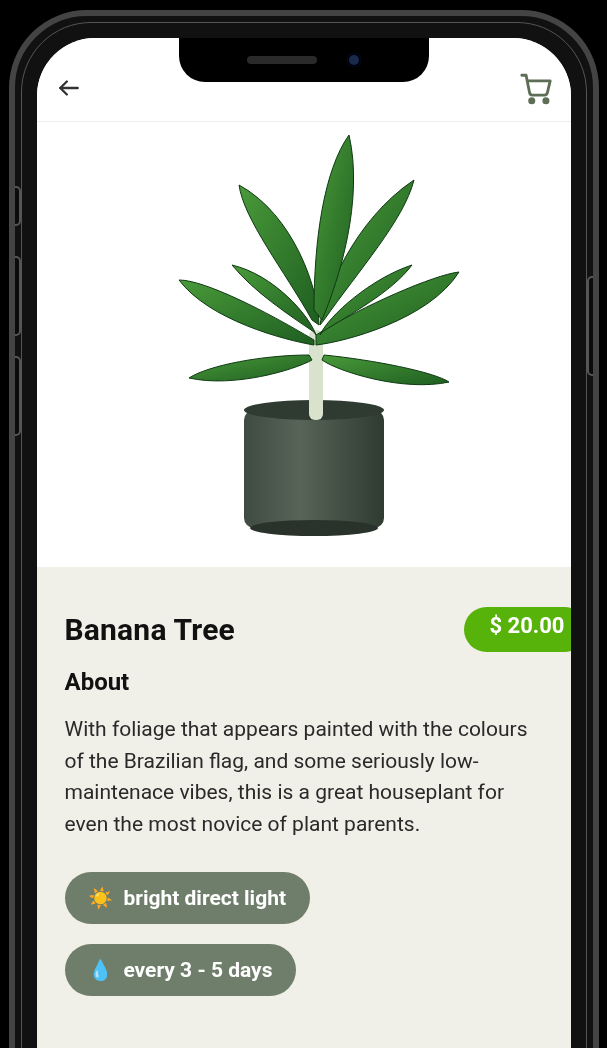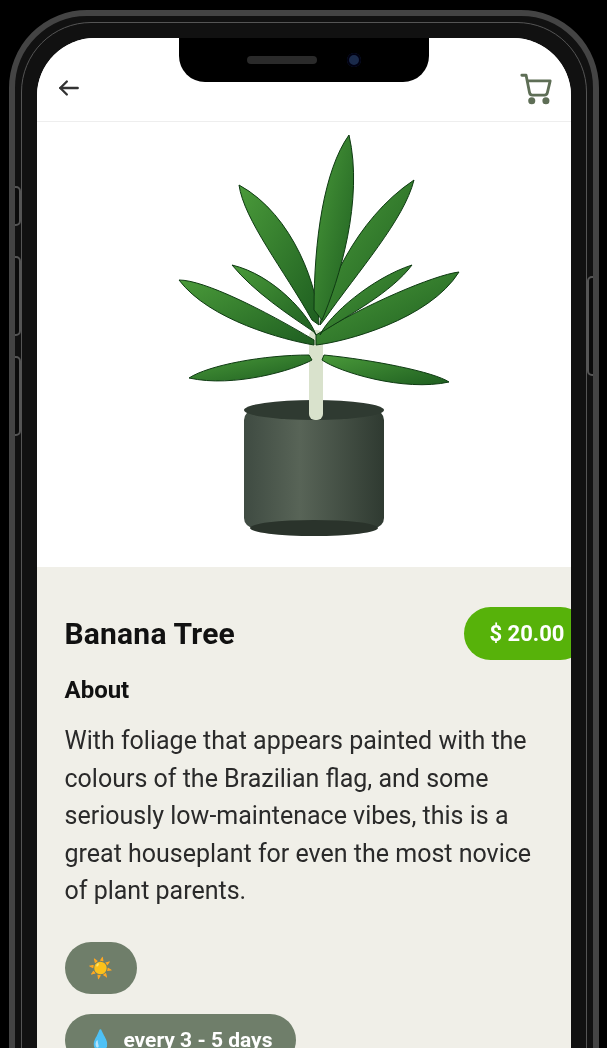--- a/index.html
+++ b/index.html
@@ -85,30 +85,30 @@
     padding: 40px 28px 30px;
     position:relative;
     overflow:hidden;
   }
   .title-row { display:flex; align-items:center; justify-content:space-between; gap:12px; }
   .title { font-size: 30px; font-weight: 700; color:#111; letter-spacing:.2px; }
   .price-pill {
     display:flex; align-items:center; gap:6px;
     background:#57b20a;
     color:#fff; font-weight:700; font-size:22px;
-    padding:14px 22px 14px 26px;
+    padding:6px 22px 14px 26px;
     border-radius:40px;
     margin-right:-44px;
     white-space:nowrap;
   }
 
   .about-heading { font-size:24px; font-weight:700; margin-top:16px; color:#111; }
   .about-text {
     margin-top:18px;
-    font-size:25px; line-height:1.5; color:#2a2a2a; font-weight:400;
+    font-size:21px; line-height:1.5; color:#2a2a2a; font-weight:400;
   }
 
   .chips { margin-top:32px; display:flex; flex-direction:column; gap:20px; align-items:flex-start; }
   .chip {
     display:inline-flex; align-items:center; gap:10px;
     background:#6f7e6a; color:#fff; font-weight:700; font-size:21px;
     padding:14px 24px; border-radius:40px;
   }
   .chip .emoji { font-size:20px; }
 </style>
@@ -188,20 +188,21 @@
             <span>$ 20.00</span>
           </div>
         </div>
 
         <h2 class="about-heading">About</h2>
         <p class="about-text">With foliage that appears painted with the colours of the Brazilian flag, and some seriously low-maintenace vibes, this is a great houseplant for even the most novice of plant parents.</p>
 
         <div class="chips">
           <div class="chip">
             <span class="emoji">☀️</span>
+            <span>bright direct light</span>
           </div>
           <div class="chip">
             <span class="emoji">💧</span>
             <span>every 3 - 5 days</span>
           </div>
         </div>
       </div>
 
     </div>
   </div>

